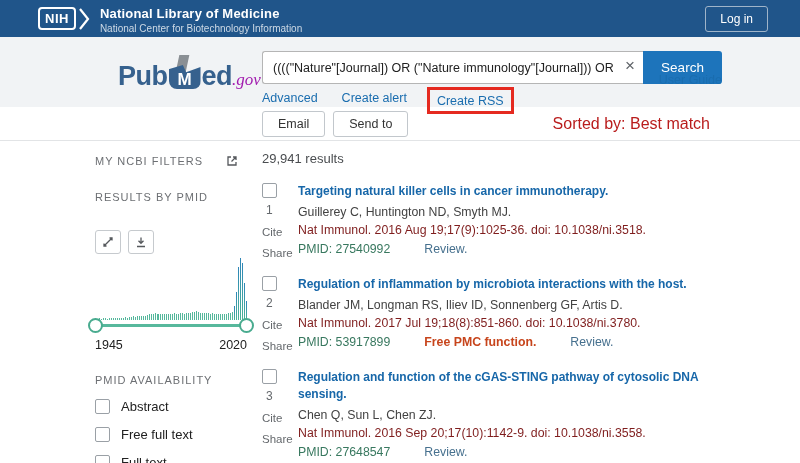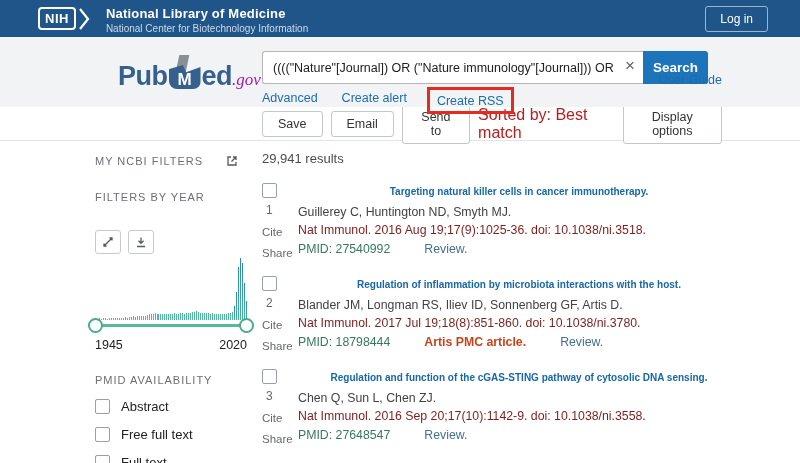--- a/index.html
+++ b/index.html
@@ -4,21 +4,21 @@
 <style>
   * { margin:0; padding:0; box-sizing:border-box; }
   html,body { width:800px; height:463px; overflow:hidden; background:#fff;
     font-family:"Liberation Sans", sans-serif; color:#212121; }
 
   
   .nih-bar { height:37px; background:#20558a; display:flex; align-items:center; padding:0 32px 0 38px; }
   .nih-logo-box { border:2px solid #fff; border-radius:4px; color:#fff; font-weight:bold;
     font-size:13px; padding:2px 5px; letter-spacing:.5px; }
   .nih-chevron { margin-left:2px; display:flex; align-items:center; }
-  .nih-titles { margin-left:16px; color:#fff; }
+  .nih-titles { margin-left:10px; color:#fff; }
   .nih-title { font-size:13px; font-weight:bold; letter-spacing:.2px; }
   .nih-subtitle { font-size:10px; color:#cdd9e5; margin-top:1px;text-align:center; }
   .login-btn { margin-left:auto; border:1px solid #9fb4c9; border-radius:3px; color:#fff;
     font-size:12px; padding:5px 14px; background:transparent; cursor:pointer; }
 
   
   .search-section { height:70px; background:#f1f3f5; position:relative; }
   .pm-logo { position:absolute; left:118px; top:18px; display:flex; align-items:baseline; }
   .pm-word { font-size:27px; font-weight:bold; color:#36618e; letter-spacing:-.5px; }
   .pm-book { position:relative; width:32px; height:30px; margin:0 1px; top:4px; display:inline-block; }
@@ -27,21 +27,21 @@
   .pm-book .cover { position:absolute; left:0; bottom:0; width:32px; height:24px; background:#36618e;
     border-radius:3px 3px 8px 8px; color:#fff; font-weight:bold; font-size:17px; text-align:center; line-height:24px;
     clip-path:polygon(0 18%, 45% 0, 55% 30%, 100% 8%, 100% 100%, 0 100%); line-height:30px; }
   .pm-gov { font-family:"Liberation Serif", serif; font-style:italic; font-size:17px; color:#a21caf; }
 
   .search-row { position:absolute; left:262px; top:14px; display:flex; }
   .search-input-wrap { position:relative; width:381px; }
   .search-input { width:381px; height:33px; border:1px solid #b5b5b5; border-right:none; border-radius:3px 0 0 3px;
     font-size:12.5px; padding:0 30px 0 10px; color:#212121; font-family:"Liberation Sans",sans-serif; background:#fff; }
   .clear-x { position:absolute; right:8px; top:5px; font-size:17px; color:#5f6368; cursor:pointer; }
-  .search-btn { width:65px; height:33px; background:#1d74bb; color:#fff; font-weight:bold; font-size:13.5px;
+  .search-btn { width:79px; height:33px; background:#1d74bb; color:#fff; font-weight:normal; font-size:13.5px;
     border:none; border-radius:0 3px 3px 0; cursor:pointer; }
 
   .search-links { position:absolute; left:262px; top:54px; display:flex; }
   .search-links a { color:#1a6daf; font-size:12.5px; text-decoration:none; }
   .link-advanced { margin-right:24px; }
   .link-alert { margin-right:20px; }
   .rss-highlight { border:3px solid #e52a20; padding:1px 7px 2px 7px; margin:-4px 0; }
   .user-guide { position:absolute; right:78px; top:36px; color:#1a6daf; font-size:12.5px; text-decoration:none; }
 
   
@@ -76,21 +76,21 @@
   .checkbox { width:15px; height:15px; border:1px solid #9aa0a6; border-radius:2px; background:#fff; flex:none; }
   .check-label { font-size:13px; color:#212121; }
 
   .results { position:absolute; left:262px; top:10px; right:60px; }
   .results-count { font-size:13px; color:#4a4d50; }
   .result-item { display:flex; margin-top:17px; }
   .item-gutter { width:36px; flex:none; display:flex; flex-direction:column; align-items:flex-start; }
   .g-num { font-size:12px; color:#65696d; margin:5px 0 0 4px; }
   .g-link { font-size:11.5px; color:#65696d; margin-top:9px; cursor:pointer; }
   .item-body { flex:1; }
-  .item-title { font-size:10px; font-weight:600; color:#1767a9; text-decoration:none; display:block; line-height:17px;text-align:center; }
+  .item-title { font-size:12px; font-weight:600; color:#1767a9; text-decoration:none; display:block; line-height:17px; }
   .item-authors { font-size:12.3px; color:#424242; margin-top:5px; }
   .item-citation { font-size:12.3px; color:#7f1d1d; margin-top:4px; }
   .item-meta { font-size:12.3px; margin-top:5px; display:flex; }
   .pmid { color:#38785f; }
   .free-pmc { color:#c7451c; font-weight:bold; margin-left:34px; }
   .free-pmc:empty { display:none; }
   .review-link { color:#46708e; margin-left:34px; text-decoration:none; }
   svg { display:block; }
 </style>
 </head>
@@ -133,40 +133,38 @@
     <a href="#" class="link-advanced">Advanced</a>
     <a href="#" class="link-alert">Create alert</a>
     <span class="rss-highlight">
       <a href="#">Create RSS</a>
     </span>
   </div>
   <a href="#" class="user-guide">User Guide</a>
 </div>
 
 <div class="toolbar">
-  <button class="tb-btn">Save</button>
   <button class="tb-btn">Email</button>
   <button class="tb-btn">Send to</button>
   <span class="sorted-by">Sorted by: Best match</span>
-  <button class="display-btn">Display options</button>
 </div>
 
 <div class="content">
 
   <aside class="sidebar">
     <div class="side-heading">
       <span>MY NCBI FILTERS</span>
       <svg width="12" height="12" viewBox="0 0 12 12">
         <path d="M5 2 H2 V10 H10 V7" stroke="#55585c" stroke-width="1.3" fill="none"></path>
         <path d="M7 2 H10 V5 M10 2 L5.5 6.5" stroke="#55585c" stroke-width="1.3" fill="none"></path>
       </svg>
     </div>
 
     <div class="side-heading" style="margin-top:24px;">
-      <span>FILTERS BY YEAR</span>
+      <span>RESULTS BY PMID</span>
     </div>
 
     <div class="chart-tools">
       <button class="tool-btn">
         <svg width="12" height="12" viewBox="0 0 12 12">
           <path d="M7.5 2 H10 V4.5 M10 2 L2 10 M2 7.5 V10 H4.5" stroke="#55585c" stroke-width="1.3" fill="none"></path>
         </svg>
       </button>
       <button class="tool-btn">
         <svg width="12" height="12" viewBox="0 0 12 12">
@@ -310,22 +308,22 @@
         <span class="checkbox"></span>
         <span class="g-num">2</span>
         <span class="g-link">Cite</span>
         <span class="g-link">Share</span>
       </div>
       <div class="item-body">
         <a href="#" class="item-title">Regulation of inflammation by microbiota interactions with the host.</a>
         <div class="item-authors">Blander JM, Longman RS, Iliev ID, Sonnenberg GF, Artis D.</div>
         <div class="item-citation">Nat Immunol. 2017 Jul 19;18(8):851-860. doi: 10.1038/ni.3780.</div>
         <div class="item-meta">
-          <span class="pmid">PMID: 18798444</span>
-          <span class="free-pmc">Artis PMC article.</span>
+          <span class="pmid">PMID: 53917899</span>
+          <span class="free-pmc">Free PMC function.</span>
           <a href="#" class="review-link">Review.</a>
         </div>
       </div>
     </div>
 
     <div class="result-item">
       <div class="item-gutter">
         <span class="checkbox"></span>
         <span class="g-num">3</span>
         <span class="g-link">Cite</span>

